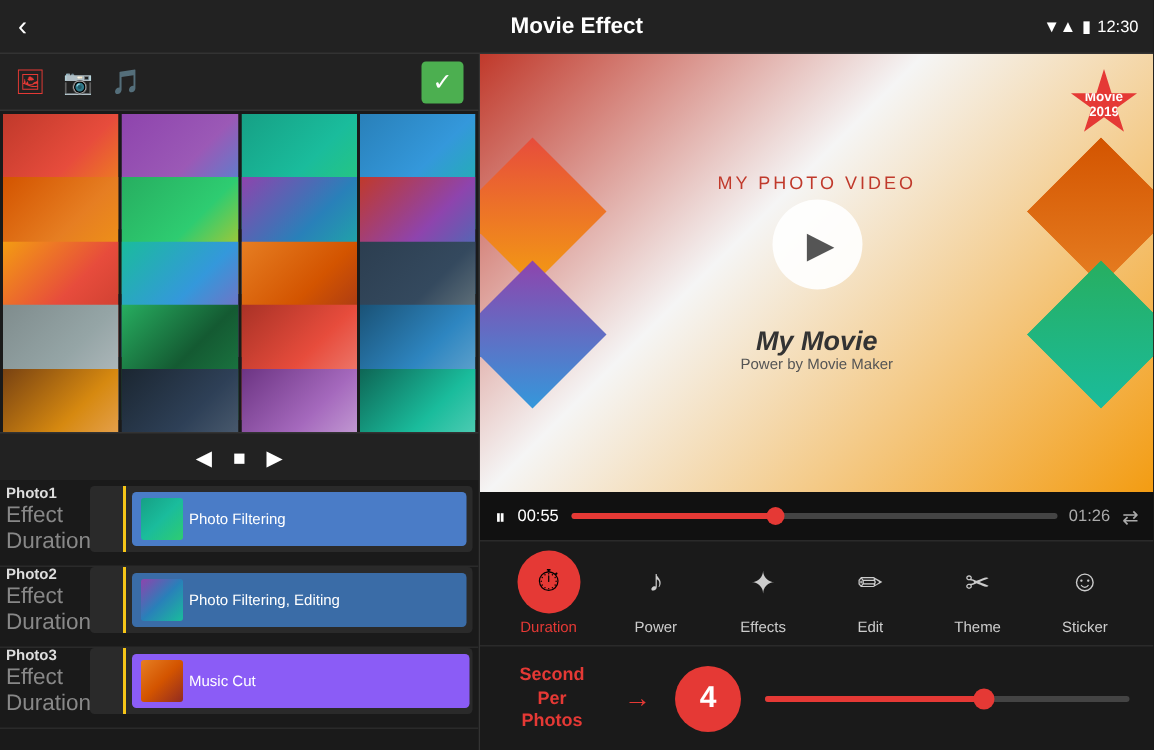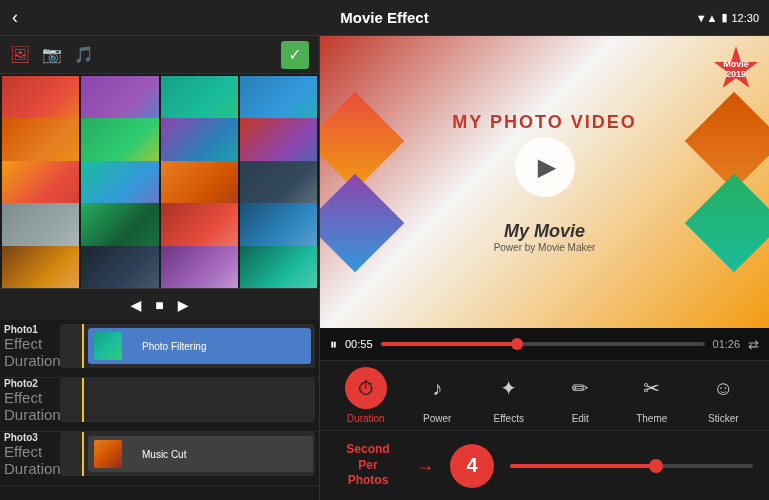--- a/index.html
+++ b/index.html
@@ -195,38 +195,38 @@
       z-index: 10;
     }
     .timeline-clip {
       position: absolute;
       top: 4px;
       bottom: 4px;
       background: #4a7cc7;
       border-radius: 3px;
       display: flex;
       align-items: center;
-      gap: 20px;
+      gap: 4px;
       padding: 0 6px;
       overflow: hidden;
     }
     .clip-thumb {
       width: 28px;
       height: 28px;
       border-radius: 2px;
       flex-shrink: 0;
     }
     .clip-label {
       color: #fff;
       font-size: 10px;
       white-space: nowrap;
     }
     .clip-filter { background: #4a7cc7; left: 28px; right: 4px; }
     .clip-edit { background: #3a6ca7; left: 28px; right: 4px; }
-    .clip-music { background: #404040; left: 28px; right: 2px; }
+    .clip-music { background: #8b5cf6; left: 28px; right: 2px; }
 
     
     .right-panel {
       flex: 1;
       display: flex;
       flex-direction: column;
       background: #1a1a1a;
     }
 
     
@@ -588,20 +588,24 @@
         </div>
       </div>
       <div class="timeline-row">
         <div class="timeline-label">
           <div class="timeline-label-title">Photo2</div>
           <div class="timeline-label-sub">Effect</div>
           <div class="timeline-label-sub">Duration</div>
         </div>
         <div class="timeline-track">
           <div class="timeline-marker"></div>
+          <div class="timeline-clip clip-edit">
+            <div class="clip-thumb p7"></div>
+            <span class="clip-label">Photo Filtering, Editing</span>
+          </div>
         </div>
       </div>
       <div class="timeline-row">
         <div class="timeline-label">
           <div class="timeline-label-title">Photo3</div>
           <div class="timeline-label-sub">Effect</div>
           <div class="timeline-label-sub">Duration</div>
         </div>
         <div class="timeline-track">
           <div class="timeline-marker"></div>
@@ -631,21 +635,21 @@
       <div class="preview-right-frame" style="display:flex;flex-direction:column;gap:4px;">
         <div class="diamond-frame">
             <div class="diamond-inner d3"></div>
           </div>
         <div class="diamond-frame" style="margin-top:8px;">
             <div class="diamond-inner d4"></div>
           </div>
       </div>
 
       <div class="preview-content">
-        <div style="font-size:18px;font-weight:bold;color:#c0392b;letter-spacing:2px;margin-bottom:4px;">MY PHOTO VIDEO</div>
+        <div style="font-size:12px;font-weight:normal;color:#c0392b;letter-spacing:2px;margin-bottom:4px;">MY PHOTO VIDEO</div>
         <div class="preview-play">
           <span class="preview-play-icon">▶</span>
         </div>
         <div class="preview-title">My Movie</div>
         <div class="preview-subtitle">Power by Movie Maker</div>
       </div>
 
       <div class="preview-movie-badge">
         <span style="font-size:9px;">Movie</span>
         <span style="font-size:9px;">2019</span>

